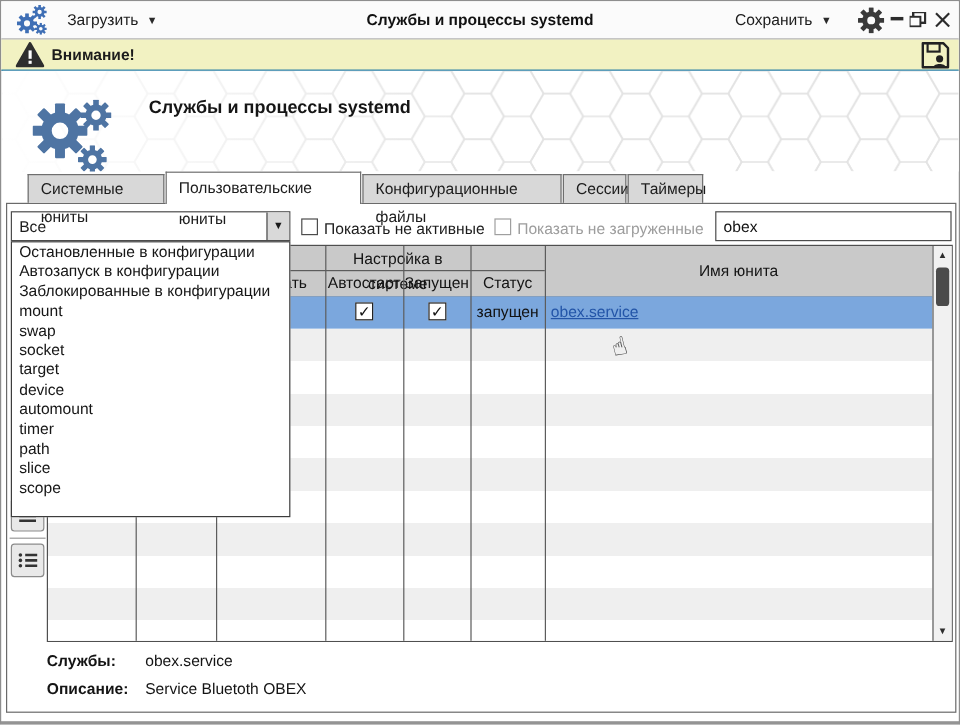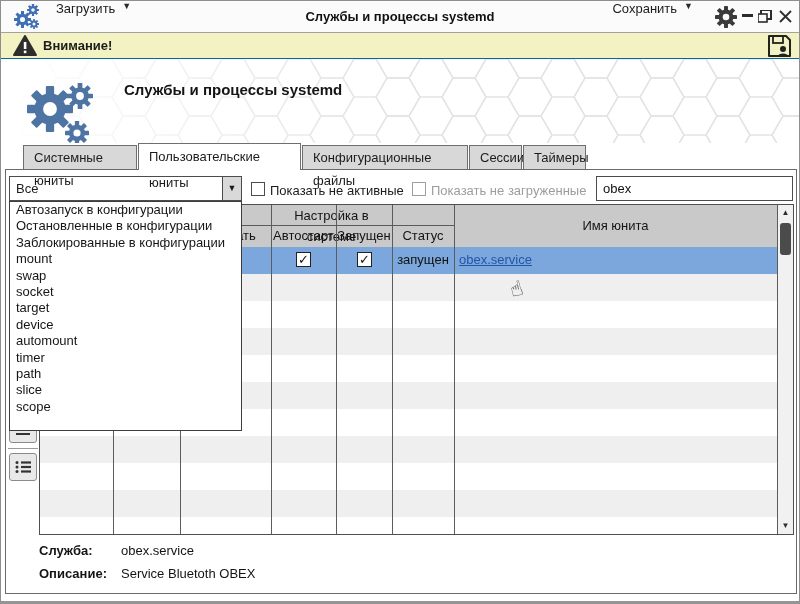--- a/index.html
+++ b/index.html
@@ -5,21 +5,21 @@
   * { margin:0; padding:0; box-sizing:border-box; }
   html,body { width:800px; height:604px; background:#fff; }
   body { font-family:"Liberation Sans","DejaVu Sans",sans-serif; font-size:13px; color:#1c1c1c; }
   .window { position:relative; width:800px; height:604px; background:#fff;
             border:1px solid #8e8e8e; border-bottom:3px solid #949494; overflow:hidden; }
 
   
   .titlebar { position:absolute; left:0; top:0; width:100%; height:32px;
               background:#fbfbfb; border-bottom:1px solid #a2a2a2; }
   .app-gears { position:absolute; left:13px; top:3px; width:30px; height:27px; }
-  .tb-btn { position:absolute; top:0; height:31px; display:flex; align-items:flex-start; gap:7px; cursor:default; }
+  .tb-btn { position:absolute; top:0; height:31px; display:flex; align-items:center; gap:7px; cursor:default; }
   .tb-btn .arr { font-size:9px; color:#2a2a2a; }
   .tb-load { left:55px; }
   .tb-save { right:106px; }
   .tb-title { position:absolute; left:0; right:0; top:0; height:31px; text-align:center;
               line-height:31px; font-weight:bold; color:#111; }
   .tb-gear { position:absolute; right:62px; top:5px; width:22px; height:22px; }
   .winctl { position:absolute; top:7px; width:16px; height:16px; display:flex; align-items:center; justify-content:center; }
   .wc-min { right:44px; } .wc-max { right:26px; } .wc-close { right:6px; }
 
   
@@ -277,23 +277,23 @@
 
       <div class="vscroll">
         <div class="vs-btn vs-up">▲</div>
         <div class="vs-thumb"></div>
         <div class="vs-btn vs-down">▼</div>
       </div>
     </div>
 
     <div class="popup">
 
+        <div class="dd-item">Остановленные в конфигурации</div>
+
         <div class="dd-item">Автозапуск в конфигурации</div>
-
-        <div class="dd-item">Остановленные в конфигурации</div>
 
         <div class="dd-item">Заблокированные в конфигурации</div>
 
 
         <div class="dd-item">mount</div>
 
         <div class="dd-item">swap</div>
 
         <div class="dd-item">socket</div>
 
@@ -305,19 +305,19 @@
 
         <div class="dd-item">timer</div>
 
         <div class="dd-item">path</div>
 
         <div class="dd-item">slice</div>
 
         <div class="dd-item">scope</div>
       </div>
 
-    <div class="det-label" style="top:373px">Служба:</div>
+    <div class="det-label" style="top:373px">Службы:</div>
     <div class="det-value" style="top:373px">obex.service</div>
     <div class="det-label" style="top:396px">Описание:</div>
     <div class="det-value" style="top:396px">Service Bluetoth OBEX</div>
   </div>
 
 </div>
 
 </body></html>

